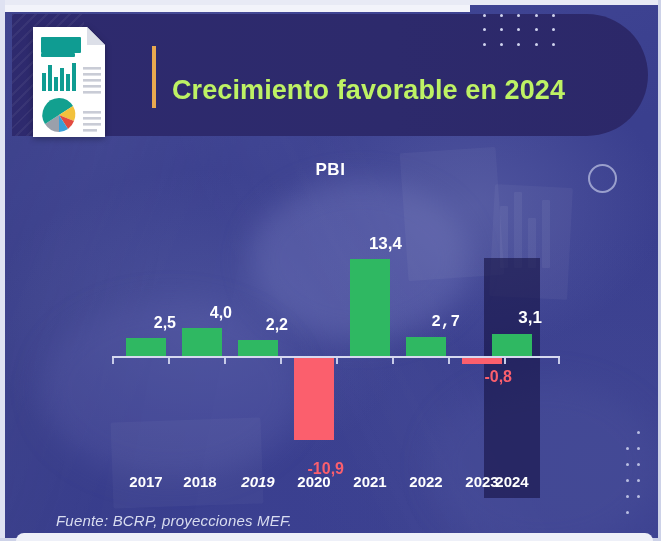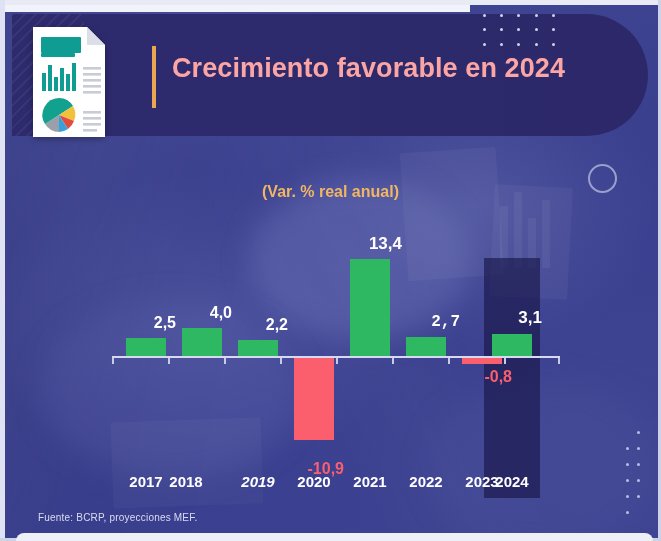--- a/index.html
+++ b/index.html
@@ -103,23 +103,23 @@
   }
   .title-rule {
     position: absolute;
     left: 152px; top: 46px;
     width: 4px; height: 62px;
     background: #e9a84f;
     z-index: 7;
   }
   .header-title {
     position: absolute;
-    left: 172px; top: 53px;
+    left: 172px; top: 75px;
     z-index: 7;
-    color: #fca5a5;
+    color: #bef264;
     font-size: 27px;
     font-weight: bold;
     letter-spacing: 0.1px;
     white-space: nowrap;
   }
 
   
   .chart-title {
     position: absolute;
     left: 0; right: 0; top: 160px;
@@ -187,24 +187,25 @@
     z-index: 5;
     color: #ffffff;
     font-size: 15px;
     font-weight: bold;
     text-align: center;
     white-space: nowrap;
   }
 
   .source {
     position: absolute;
-    left: 38px; top: 512px;
+    left: 56px; top: 512px;
     color: #d9ddf0;
-    font-size: 10px;
+    font-size: 15px;
     letter-spacing: 0.2px;
+    font-style: italic;
   }
 
   .ring {
     position: absolute;
     left: 588px; top: 164px;
     width: 25px; height: 25px;
     border: 2px solid rgba(210,214,240,0.62);
     border-radius: 50%;
     z-index: 2;
   }
@@ -305,21 +306,21 @@
       <path d="M0 0 L15 6 A17 17 0 0 1 9 14 Z" fill="#e24b40"></path>
       <path d="M0 0 L9 14 A17 17 0 0 1 0 17 Z" fill="#3aa0d8"></path>
       <path d="M0 0 L0 17 A17 17 0 0 1 -14 9 Z" fill="#9aa0ab"></path>
       <path d="M0 0 L-14 9 A17 17 0 0 1 0 -17 Z" fill="#12a08f"></path>
     </g>
   </svg>
 
   <div class="title-rule"></div>
   <div class="header-title">Crecimiento favorable en 2024</div>
 
-  <div class="chart-subtitle">(Var. % real anual)</div>
+  <div class="chart-title">PBI</div>
 
   <div class="plot">
     <div class="highlight-box"></div>
 
     <div class="tick" style="left:0px;"></div>
     <div class="tick" style="left:56px;"></div>
     <div class="tick" style="left:112px;"></div>
     <div class="tick" style="left:168px;"></div>
     <div class="tick" style="left:224px;"></div>
     <div class="tick" style="left:280px;"></div>
@@ -328,21 +329,21 @@
     <div class="tick" style="left:446px;"></div>
 
     <div class="axis-line"></div>
 
     <div class="bar pos" style="left:14px; width:40px; top:108px;  height:18px;"></div>
     <div class="val pos" style="left:4px;  width:60px; top:84px;">2,5</div>
     <div class="xlabel" style="left:4px;  width:60px;">2017</div>
 
     <div class="bar pos" style="left:70px; width:40px; top:98px;  height:28px;"></div>
     <div class="val pos" style="left:60px; width:60px; top:74px;">4,0</div>
-    <div class="xlabel" style="left:44px; width:60px;">2018</div>
+    <div class="xlabel" style="left:58px; width:60px;">2018</div>
 
     <div class="bar pos" style="left:126px; width:40px; top:110px; height:16px;"></div>
     <div class="val pos" style="left:116px; width:60px; top:86px;">2,2</div>
     <div class="xlabel" style="left:116px; width:60px;font-style:italic;">2019</div>
 
     <div class="bar neg" style="left:182px; width:40px; top:128px; height:82px;"></div>
     <div class="val neg" style="left:172px; width:60px; top:230px;">-10,9</div>
     <div class="xlabel" style="left:172px; width:60px;">2020</div>
 
     <div class="bar pos" style="left:238px; width:40px; top:29px;  height:97px;"></div>

